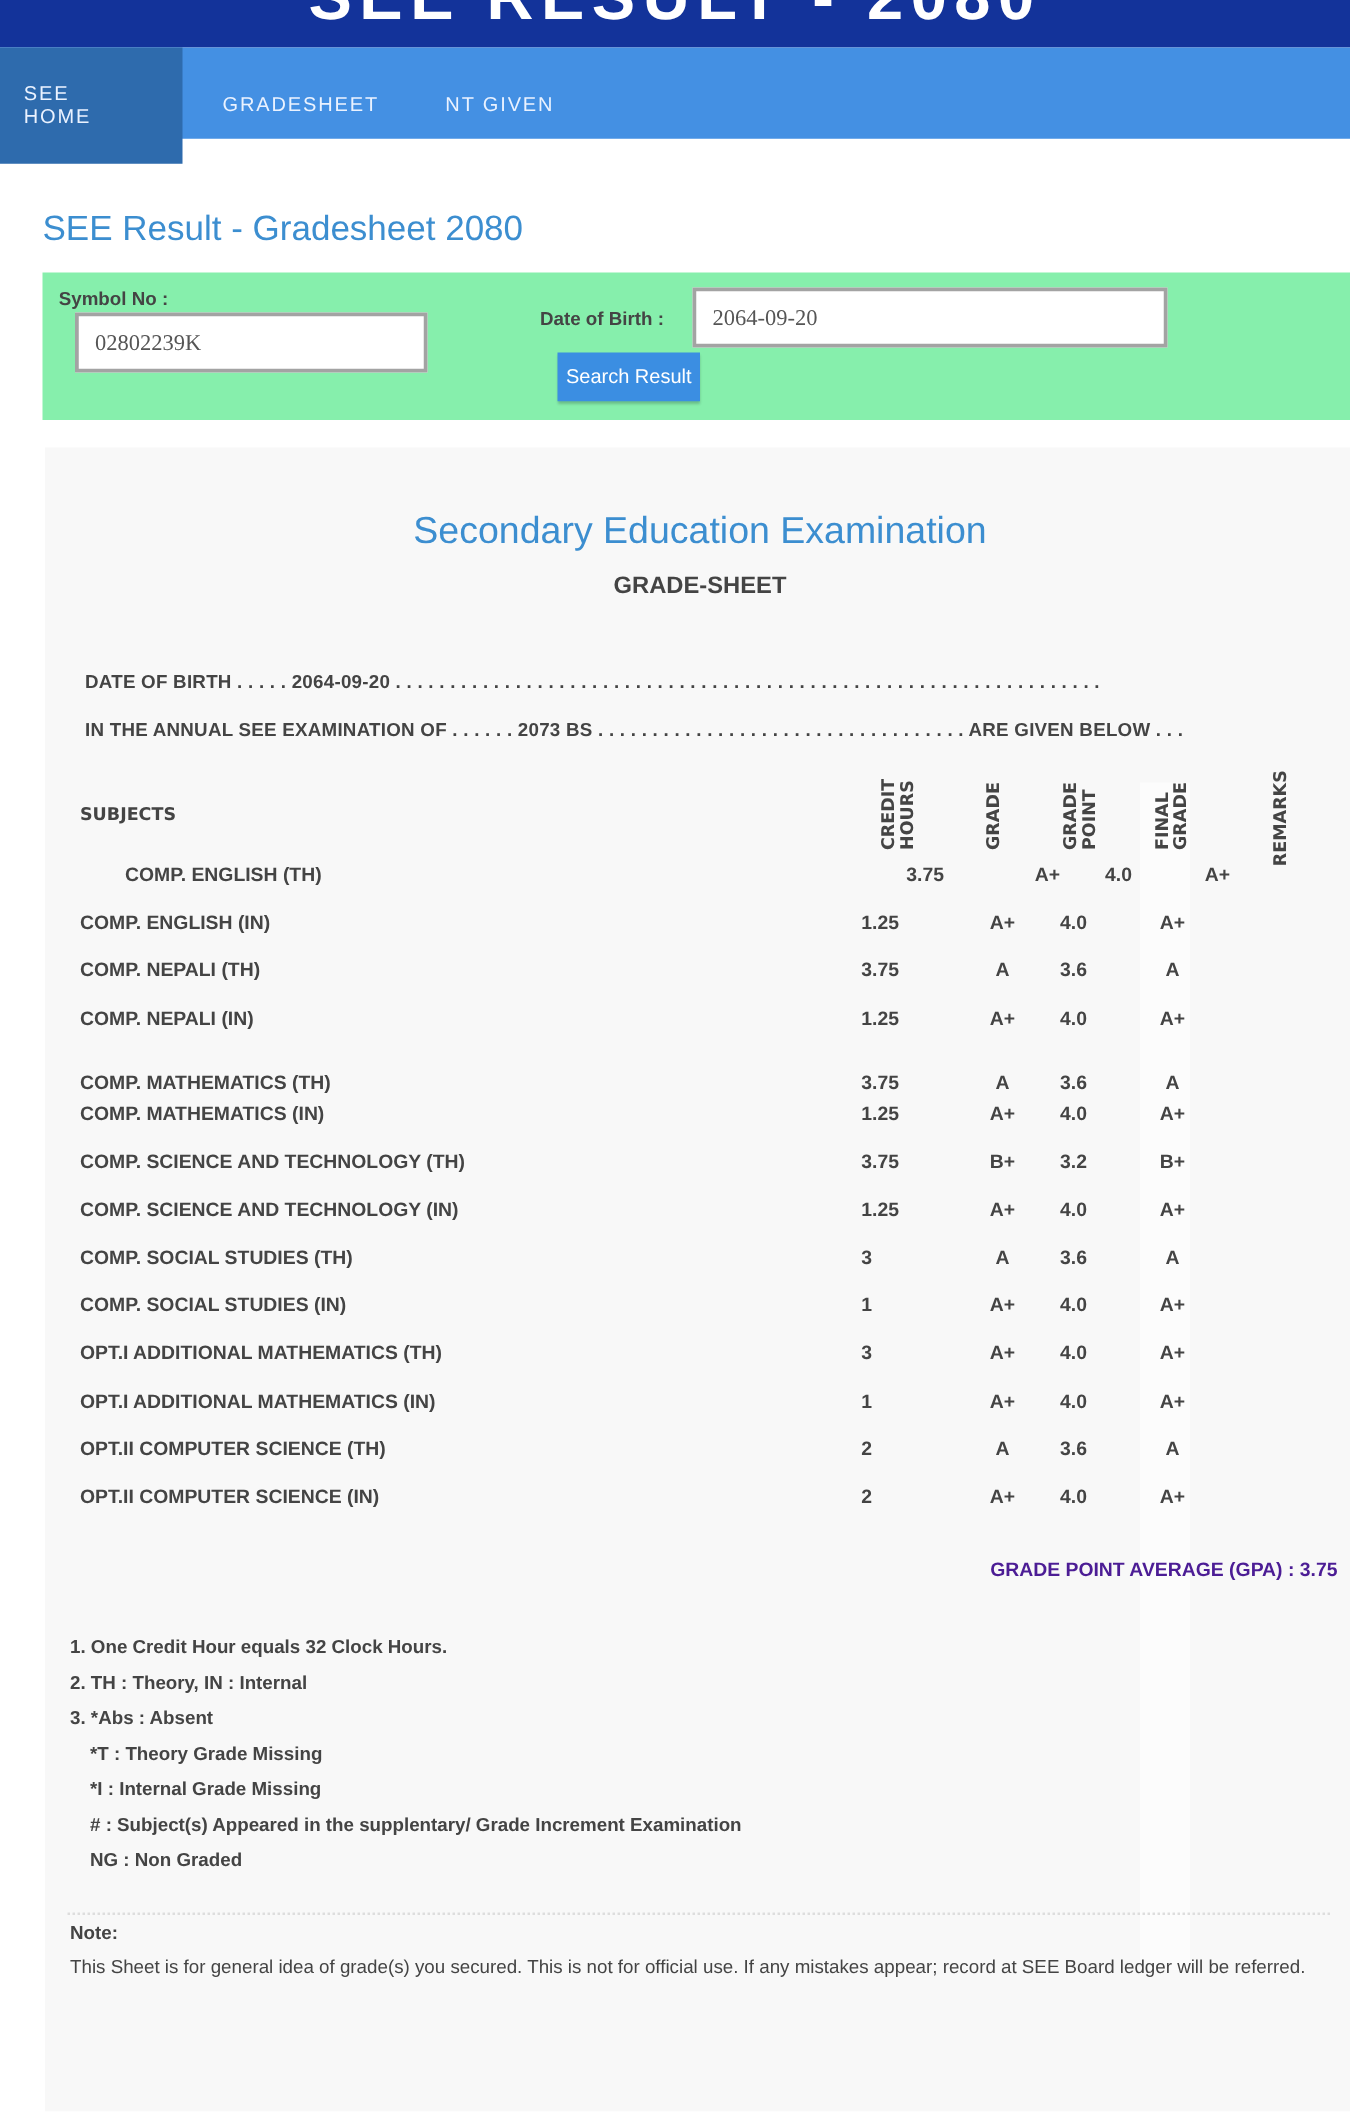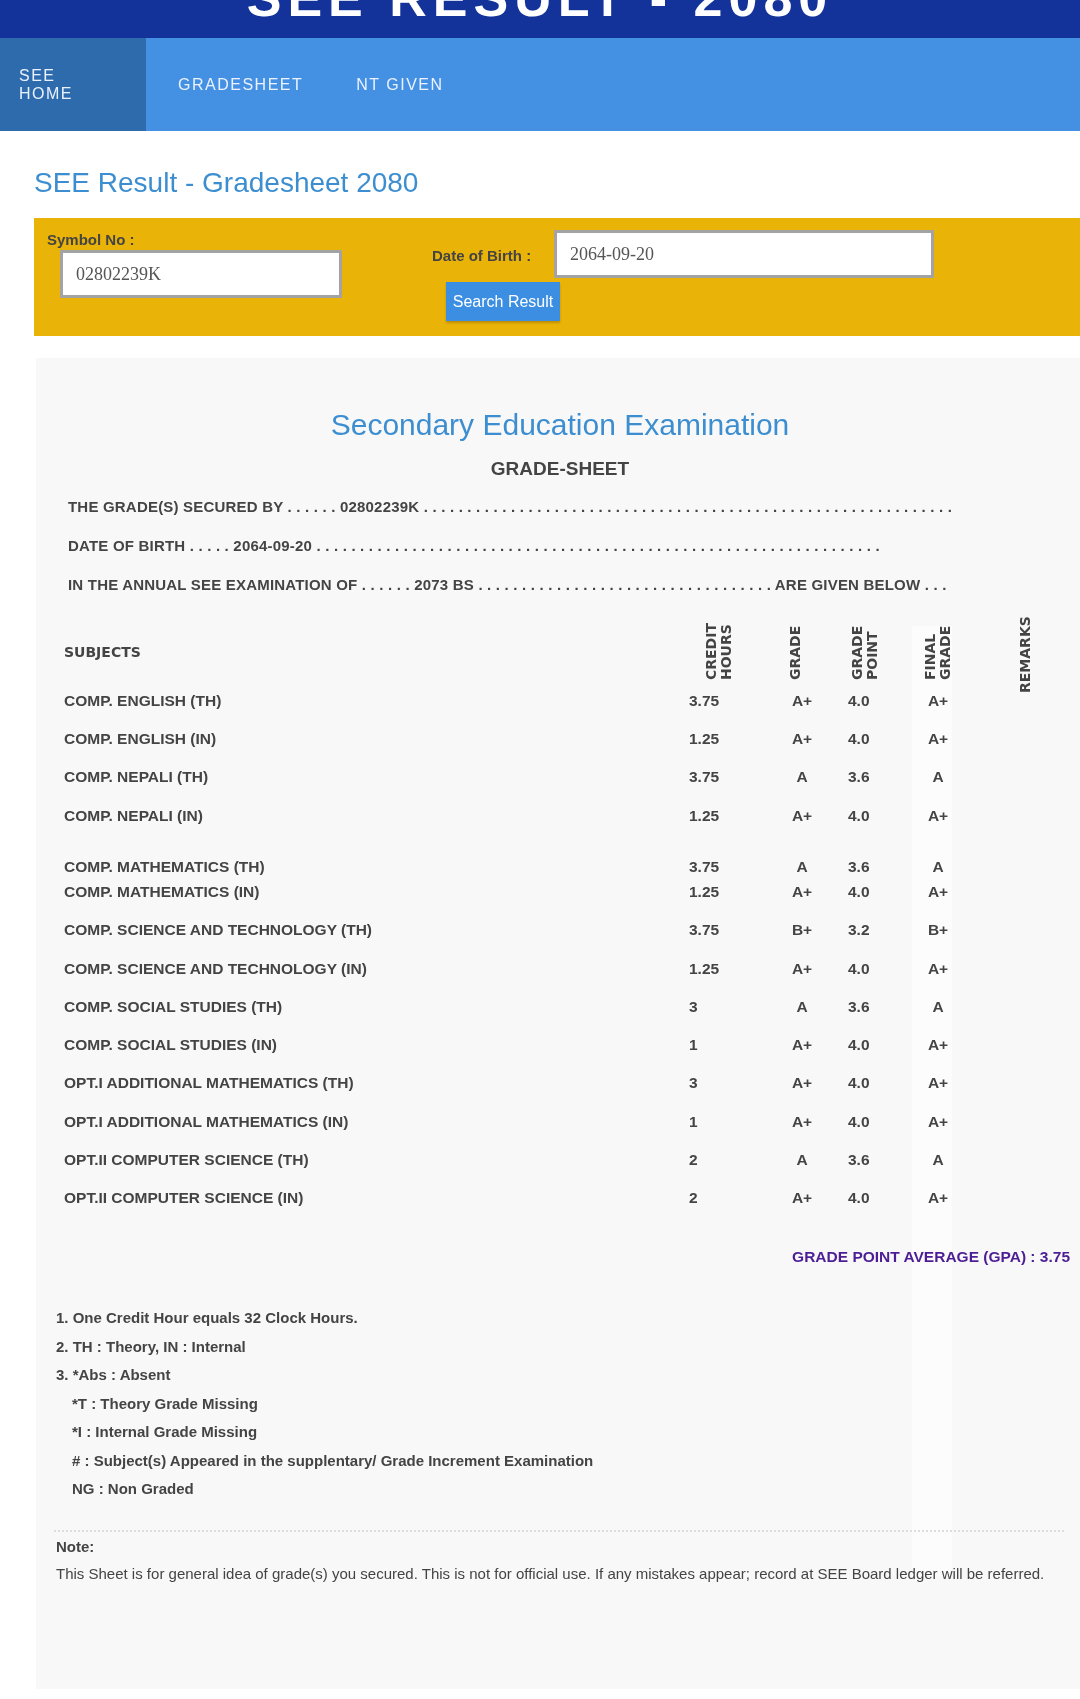--- a/index.html
+++ b/index.html
@@ -2,28 +2,28 @@
 <html><head>
 <meta charset="utf-8">
 <style>
   * { box-sizing: border-box; margin: 0; padding: 0; }
   html, body { width: 1080px; height: 1699px; background: #ffffff; overflow: hidden; }
   body { font-family: "Liberation Sans", sans-serif; color: #333; position: relative; }
 
   .topbar { position: absolute; left: 0; top: 0; width: 1080px; height: 38px; background: #13339a; overflow: hidden; }
   .topbar-title { position: absolute; left: 0; width: 1080px; top: -32px; text-align: center; font-size: 52px; font-weight: bold; letter-spacing: 6px; color: #ffffff; }
 
-  .nav { position: absolute; left: 0; top: 38px; width: 1080px; height: 93px; background: #4490e3; display: flex; }
+  .nav { position: absolute; left: 0; top: 38px; width: 1080px; height: 73px; background: #4490e3; display: flex; }
   .nav-item { height: 93px; display: flex; align-items: center; padding: 0 34px 0 19px; color: #eaf2ff; font-size: 16px; letter-spacing: 1.5px; cursor: pointer; }
   .nav-item.active { background: #2e6bad; width: 146px; }
   .nav-item.g { padding-left: 32px; }
 
   .page-title { position: absolute; left: 34px; top: 167px; font-size: 28px; color: #3c8ed0; }
 
-  .search-box { position: absolute; left: 34px; top: 218px; width: 1046px; height: 118px; background: #eab308; }
+  .search-box { position: absolute; left: 34px; top: 218px; width: 1046px; height: 118px; background: #86efac; }
   .lbl { position: absolute; font-size: 15px; font-weight: bold; color: #444; }
   .inp { position: absolute; background: #fff; border: 3px solid #a3a3a3; font-size: 20px; color: #555; padding-left: 13px; display: flex; align-items: center; font-family: Liberation Serif, serif; font-size: 18px; }
   .btn { position: absolute; background: #3b8ee2; color: #fff; font-size: 16px; display: flex; align-items: center; justify-content: center; cursor: pointer; box-shadow: 0 2px 2px rgba(0,0,0,0.2); }
 
   .sheet { position: absolute; left: 36px; top: 358px; width: 1044px; height: 1331px; background: #f8f8f8; }
   .sheet-title { position: absolute; left: 0; width: 1048px; top: 50px; text-align: center; font-size: 30px; color: #3c8ed0; }
   .sheet-sub { position: absolute; left: 0; width: 1048px; top: 100px; text-align: center; font-size: 19px; font-weight: bold; color: #444; }
   .info { position: absolute; left: 32px; font-size: 15px; font-weight: bold; color: #444; white-space: nowrap; letter-spacing: 0.2px; }
 
   .col-bg { position: absolute; background: #fcfcfc; }
@@ -64,21 +64,20 @@
   <div class="inp" style="left:26px; top:32px; width:282px; height:48px;">02802239K</div>
   <div class="lbl" style="left:398px; top:29px;">Date of Birth :</div>
   <div class="inp" style="left:520px; top:12px; width:380px; height:48px;">2064-09-20</div>
   <div class="btn" style="left:412px; top:64px; width:114px; height:39px;">Search Result</div>
 </div>
 
 <div class="sheet">
   <div class="sheet-title">Secondary Education Examination</div>
   <div class="sheet-sub">GRADE-SHEET</div>
 
-  <div class="info" style="top:140px;">THE GRADE(S) SECURED BY . . . . . . 02802239K . . . . . . . . . . . . . . . . . . . . . . . . . . . . . . . . . . . . . . . . . . . . . . . . . . . . . . . . . . . . .</div>
   <div class="info" style="top:179px;">DATE OF BIRTH . . . . . 2064-09-20 . . . . . . . . . . . . . . . . . . . . . . . . . . . . . . . . . . . . . . . . . . . . . . . . . . . . . . . . . . . . . . . . .</div>
   <div class="info" style="top:218px;">IN THE ANNUAL SEE EXAMINATION OF . . . . . . 2073 BS . . . . . . . . . . . . . . . . . . . . . . . . . . . . . . . . . . ARE GIVEN BELOW . . .</div>
 
   <div class="col-bg" style="left:876px; top:268px; width:40px; height:950px;"></div>
 
   <div class="hdr" style="left:28px; top:286px;">SUBJECTS</div>
   <div class="vhdr" style="left:668px; top:322px;">
       <div>CREDIT</div>
       <div>HOURS</div>
     </div>
@@ -90,21 +89,21 @@
       <div>POINT</div>
     </div>
   <div class="vhdr" style="left:887px; top:322px;">
       <div>FINAL</div>
       <div>GRADE</div>
     </div>
   <div class="vhdr" style="left:982px; top:335px;">
       <div>REMARKS</div>
     </div>
 
-  <div class="row" style="top:334px;">
+  <div class="row" style="top:334px;margin-left:36px;">
     <div class="cell c-subj">COMP. ENGLISH (TH)</div>
     <div class="cell c-ch">3.75</div>
     <div class="cell c-g">A+</div>
     <div class="cell c-gp">4.0</div>
     <div class="cell c-fg">A+</div>
   </div>
   <div class="row" style="top:372px;">
     <div class="cell c-subj">COMP. ENGLISH (IN)</div>
     <div class="cell c-ch">1.25</div>
     <div class="cell c-g">A+</div>

